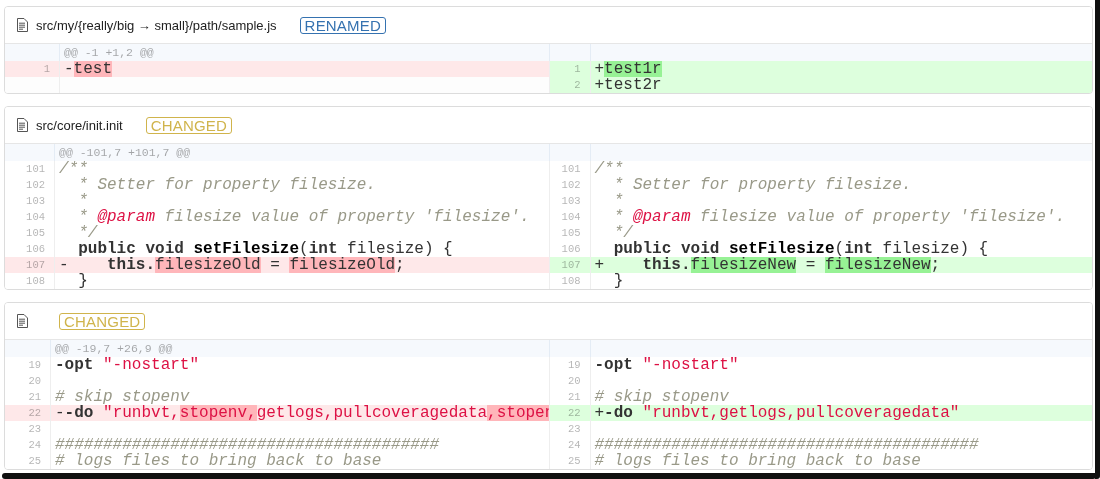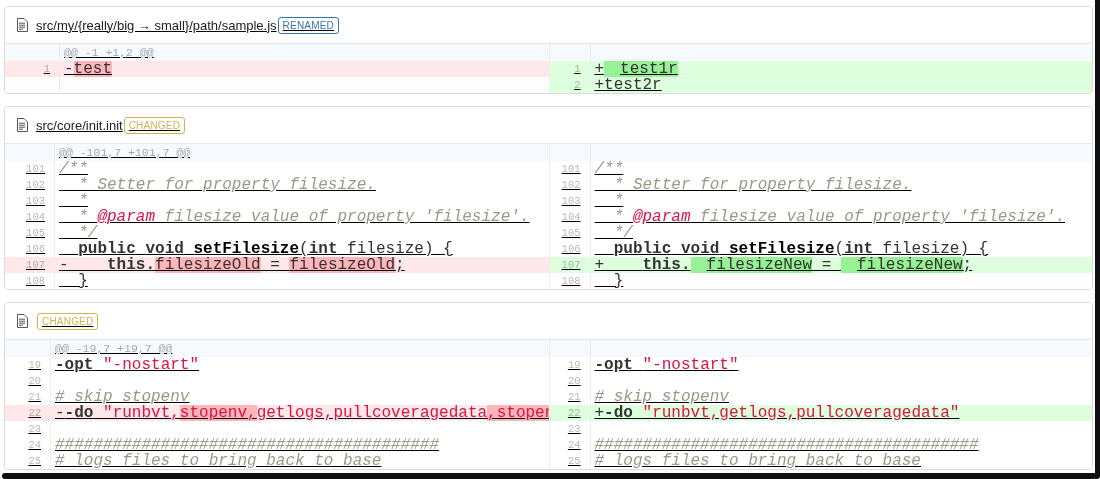--- a/index.html
+++ b/index.html
@@ -5,34 +5,34 @@
   * { box-sizing: border-box; }
   html, body { margin: 0; padding: 0; }
   body {
     width: 1100px; height: 479px; overflow: hidden; position: relative;
     background: #ffffff;
     font-family: "Liberation Sans", sans-serif;
     padding: 6px 7px 0 4px;
   }
   .file {
     border: 1px solid #dcdcdc; border-radius: 4px; background: #fff;
-    overflow: hidden; margin-bottom: 12px; text-decoration: underline;
+    overflow: hidden; margin-bottom: 12px;
   }
   .file-header {
     display: flex; align-items: center; height: 37px; padding: 0 11px;
     border-bottom: 1px solid #e6e6e6; background: #fff;
     font-size: 13px; color: #222;
   }
   .file-icon { flex: none; margin-right: 8px; display: flex; align-items: center; }
   .file-name {
     white-space: nowrap; overflow: hidden; text-overflow: ellipsis;
     color: #222; min-width: 0;
   }
   .badge {
-    flex: none; margin-left: 1px; font-size: 10px; line-height: 13px;
+    flex: none; margin-left: 23px; font-size: 15px; line-height: 13px;
     padding: 1px 4px; border: 1px solid; border-radius: 3px; background: #fff;
     letter-spacing: .2px;
   }
   .diff-body { display: flex; width: 100%; }
   .half { width: 50%; min-width: 0; }
   .row { display: flex; height: 16px; background: #fff; }
   .row-info { height: 17px; background: #f6f9fd; }
   .row-del { background: #fee8e9; }
   .row-ins { background: #ddffdd; }
   .row-empty { background: #fdfdfd; }
@@ -49,21 +49,21 @@
     font-family: "Liberation Mono", monospace; font-size: 16px; line-height: 16px;
     color: #333; padding-left: 4px;
   }
   .row-info .code { color: rgba(0,0,0,0.34); font-size: 11.5px; line-height: 17px; }
   .seg-kw { font-weight: bold; color: #333; }
   .seg-title { font-weight: bold; color: #000000; }
   .seg-str { color: #dd1144; }
   .seg-cmt { color: #999988; font-style: italic; }
   .seg-doctag { color: #dd1144; font-style: italic; text-align: right; }
   .row-del .seg-hl { background: #ffb6ba; border-radius: 2px; }
-  .row-ins .seg-hl { background: #97f295; border-radius: 0; padding-left: 16px; }
+  .row-ins .seg-hl { background: #97f295; border-radius: 0; }
   .edge-right {
     position: absolute; top: 0; right: 0; width: 5px; height: 479px;
     background: #101010; z-index: 9; border-radius: 0 0 3px 0;
   }
   .edge-bottom {
     position: absolute; left: 2px; bottom: 0; width: 1094px; height: 6px;
     background: #101010; z-index: 9; border-radius: 3px 0 3px 3px;
   }
 </style>
 </head>
@@ -209,21 +209,21 @@
             <path d="M1.5 .5 h6.5 l3.5 3.5 v9.5 h-10 z" fill="#fff" stroke="#555" stroke-width="1"></path>
             <path d="M3 5.2h6 M3 7.2h6 M3 9.2h6 M3 11.2h4" stroke="#555" stroke-width="1" fill="none"></path>
           </svg>
         </span>
         <span class="badge" style="color: rgb(208, 180, 76); border-color: rgb(208, 180, 76);">CHANGED</span>
       </header>
       <div class="diff-body">
         <div class="half half-l">
           <div class="row row-info">
             <div class="gutter" style="width: 46px;"></div>
-            <div class="code">@@ -19,7 +19,7 @@</div>
+            <div class="code">@@ -19,7 +26,9 @@</div>
           </div>
           <div class="row row-cntx">
             <div class="gutter" style="width: 46px;">19</div>
             <div class="code"><span class="seg-kw">-opt</span><span class="seg"> </span><span class="seg-str">"-nostart"</span></div>
           </div>
           <div class="row row-cntx">
             <div class="gutter" style="width: 46px;">20</div>
             <div class="code"></div>
           </div>
           <div class="row row-cntx">

